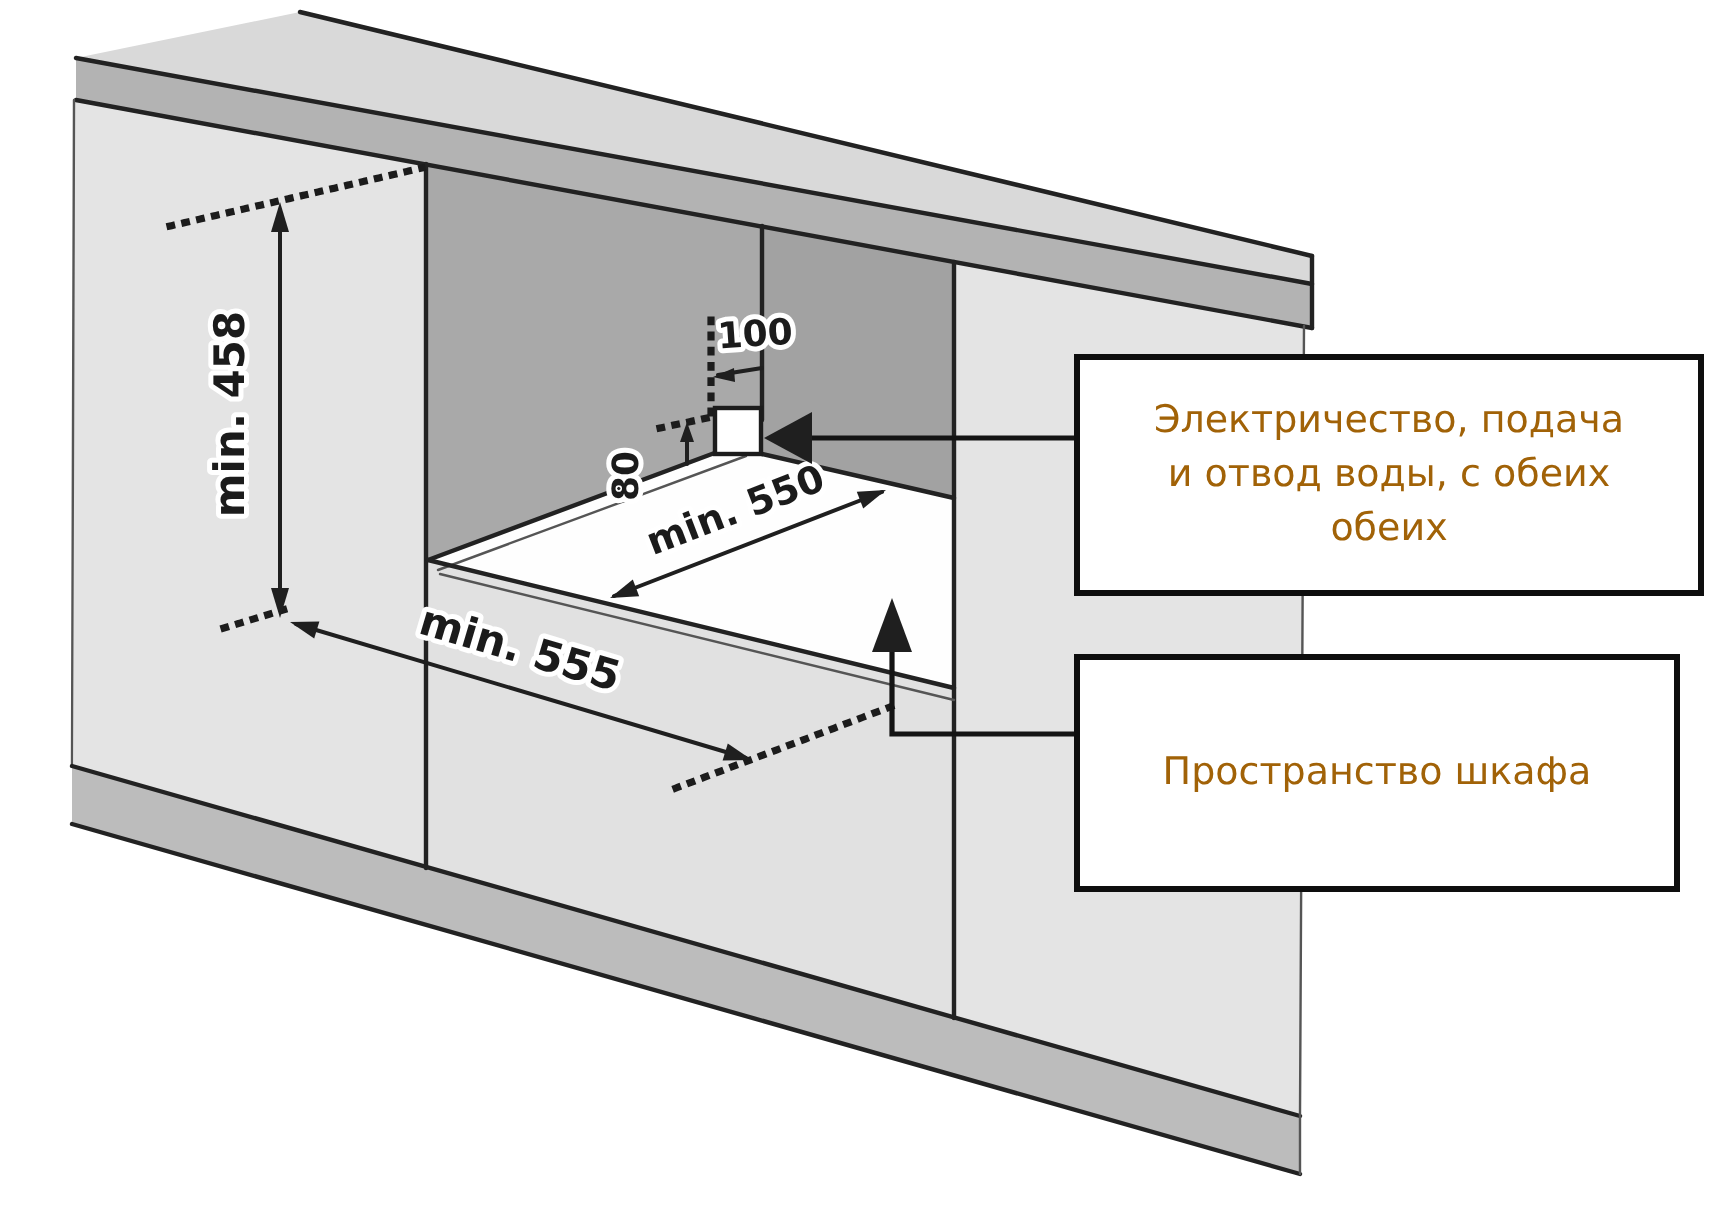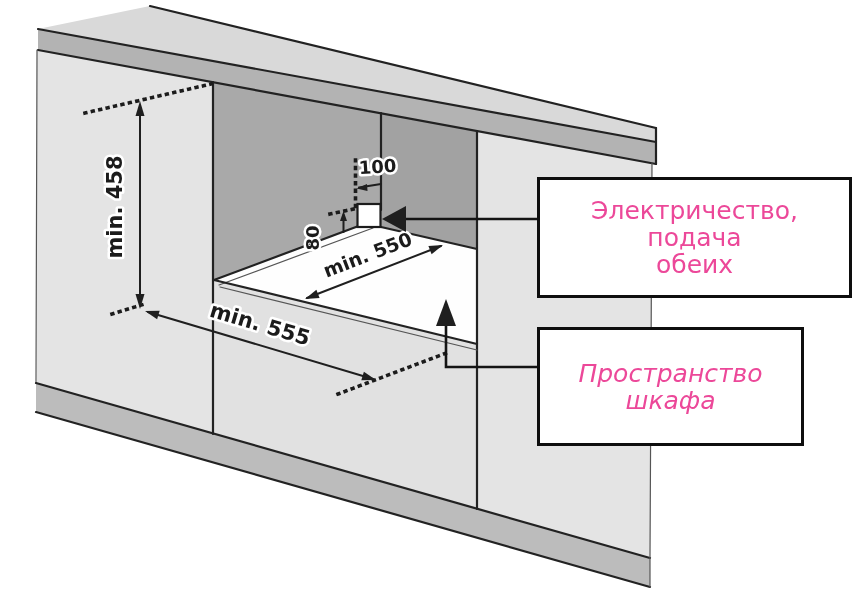--- a/index.html
+++ b/index.html
@@ -14,26 +14,26 @@
   .callout{
     position:absolute;
     box-sizing:border-box;
     border:3px solid #0e0e0e;
     background:#ffffff;
     display:flex;
     flex-direction:column;
     justify-content:center;
     align-items:center;
     text-align:center;
-    color:#ec4899;
-    font-size:25px;
+    color:#a16207;
+    font-size:19px;
     line-height:27px;
   }
   .callout-utilities{left:537px;top:177px;width:315px;height:121px;}
-  .callout-cabinet{left:537px;top:327px;width:267px;height:119px;font-style:italic;}
+  .callout-cabinet{left:537px;top:327px;width:303px;height:119px;}
   .dim-text{
     font-family:"DejaVu Sans","Liberation Sans",sans-serif;
     font-weight:600;
     fill:#1b1b1b;
     stroke:#ffffff;
     stroke-width:5px;
     stroke-linejoin:round;
     paint-order:stroke;
     text-anchor:middle;
   }
@@ -125,20 +125,21 @@
     <g>
       <line class="connector" x1="404" y1="219" x2="539" y2="219"></line>
       <polygon class="arrow" points="382,219 406,206 406,232"></polygon>
       <polyline class="connector" points="539,367 446,367 446,324"></polyline>
       <polygon class="arrow" points="446,299 436,326 456,326"></polygon>
     </g>
   </svg>
 
   <div class="callout callout-utilities">
     <div>Электричество, подача</div>
+    <div>и отвод воды, с обеих</div>
     <div>обеих</div>
   </div>
 
   <div class="callout callout-cabinet">
     <div>Пространство шкафа</div>
   </div>
 
 </div>
 
 </body></html>

